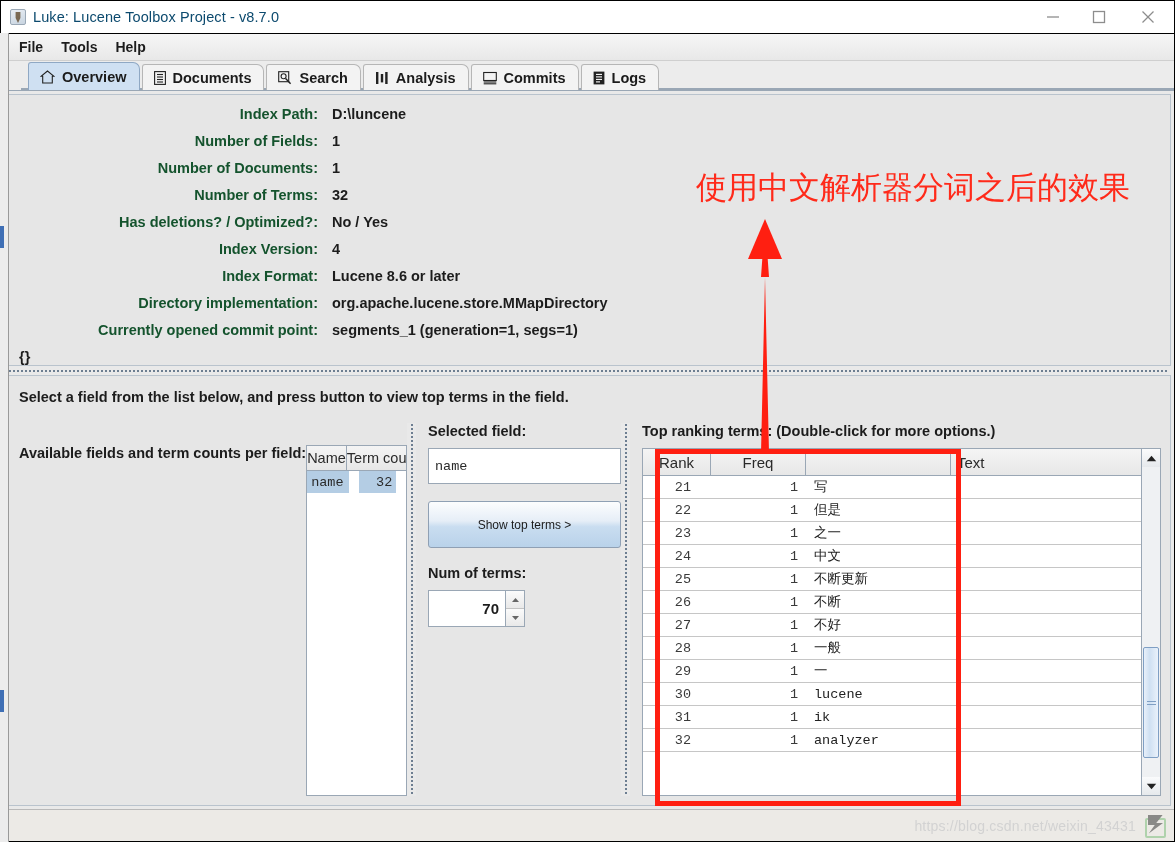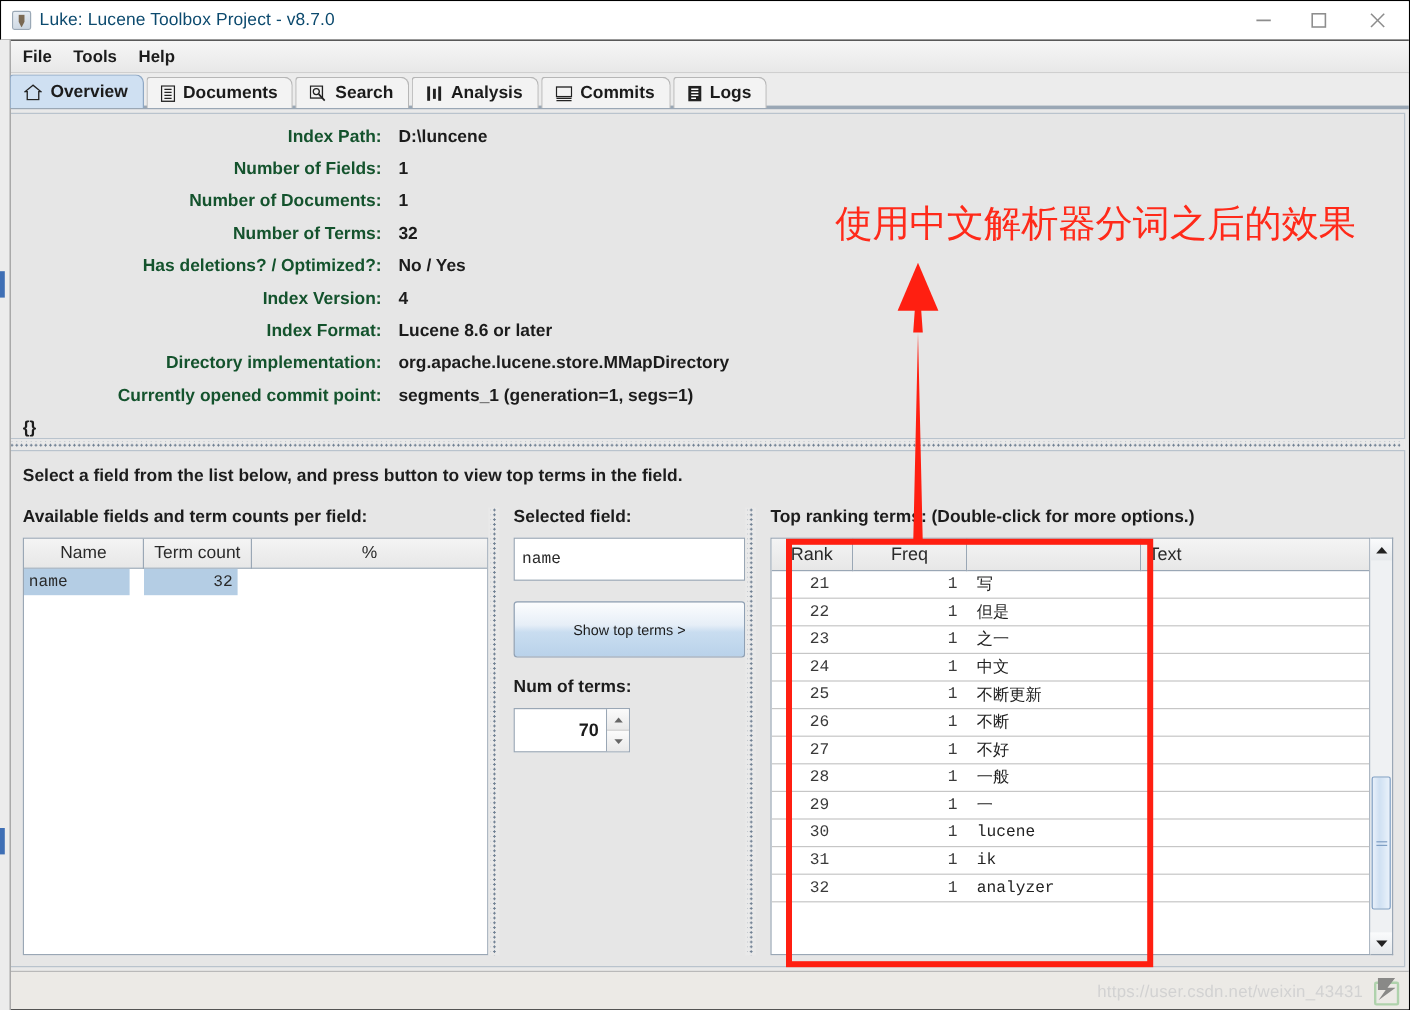--- a/index.html
+++ b/index.html
@@ -76,20 +76,21 @@
     white-space: nowrap;
   }
 
   
   .tabstrip {
     height: 29px; min-height: 29px;
     position: relative;
     background: #ececec;
     display: flex; align-items: flex-end;
     padding-left: 7px;
+    margin-left: 20px;
   }
   .tabstrip::after {
     content: "";
     position: absolute; left: 0; right: 0; bottom: 0;
     height: 2px; background: #9aa7b5;
   }
   .tab {
     height: 26px;
     display: flex; align-items: center; gap: 7px;
     padding: 0 12px 0 11px;
@@ -194,23 +195,24 @@
   .cols {
     flex: 1 1 auto;
     display: flex;
     min-height: 0;
     padding: 18px 7px 9px 7px;
   }
 
   
   .col-left {
     width: 395px; flex: 0 0 auto;
-    display: flex; flex-direction: column;
+    display: flex; flex-direction: row;
     padding-left: 7px;
     min-height: 0;
+    margin-top: 22px;
   }
   .sect-label {
     font-size: 14.5px; font-weight: bold; color: #1c1c1c;
     margin-bottom: 9px;
     white-space: nowrap;
   }
   .tablebox {
     flex: 1 1 auto;
     border: 1px solid #9aa7b5;
     background: #ffffff;
@@ -728,21 +730,21 @@
                 </div>
               </div>
             </div>
           </div>
 
         </div>
       </div>
     </div>
 
     <div class="statusbar">
-      <div class="watermark">https://user.csdn.net/weixin_43431</div>
+      <div class="watermark">https://blog.csdn.net/weixin_43431</div>
       <div class="wm-logo"></div>
     </div>
   </div>
 
   <div class="edge-l"></div>
   <div class="edge-chip" style="left:0;top:226px;height:22px"></div>
   <div class="edge-chip" style="left:0;top:690px;height:22px"></div>
 
   <div class="anno" id="anno-text">使用中文解析器分词之后的效果</div>
   <div class="anno" id="anno-arrow">

